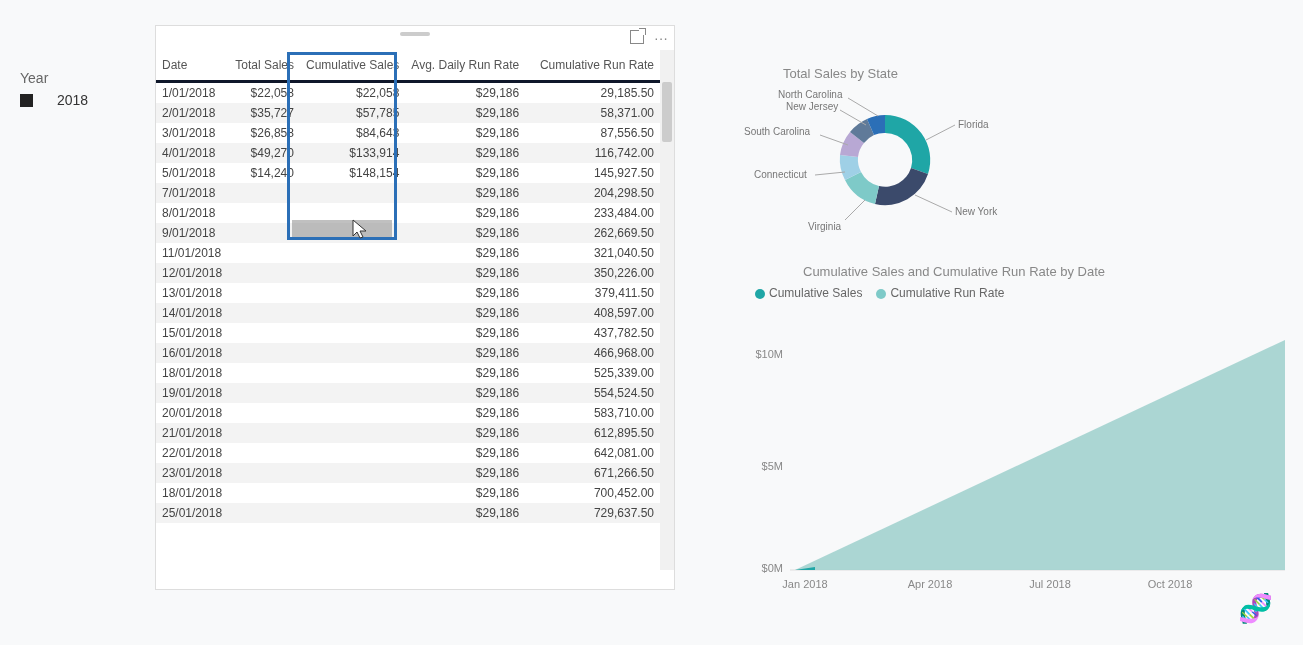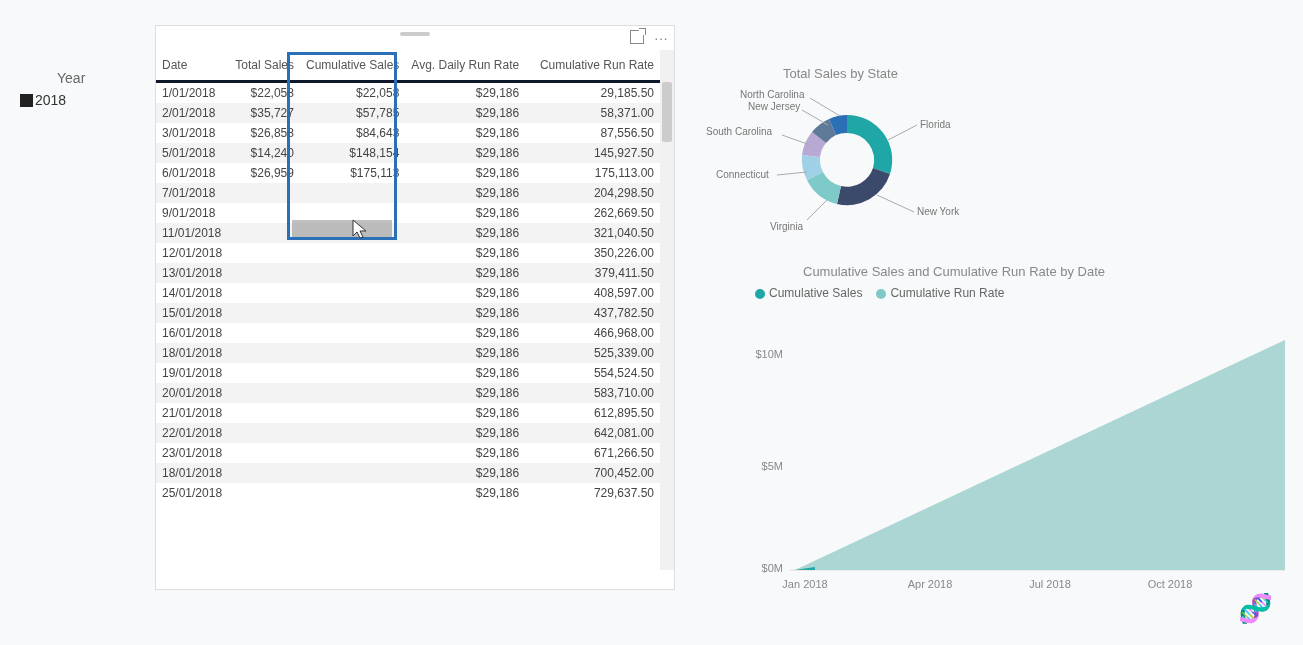--- a/index.html
+++ b/index.html
@@ -11,22 +11,22 @@
     position: relative;
     overflow: hidden;
   }
   .slicer {
     position: absolute;
     left: 20px;
     top: 70px;
     font-size: 14px;
     color: #666;
   }
-  .slicer-title { margin-bottom: 6px; margin-left: 37px; }
-  .slicer-item { display: flex; align-items: center; gap: 2px; color: #333; }
+  .slicer-title { margin-bottom: 6px; }
+  .slicer-item { display: flex; align-items: center; gap: 24px; color: #333; }
   .slicer-box { width: 13px; height: 13px; background: #222; }
   
   .table-visual {
     position: absolute;
     left: 155px;
     top: 25px;
     width: 520px;
     height: 565px;
     background: #fff;
     border: 1px solid #ddd;
@@ -142,21 +142,21 @@
     border-radius: 2px;
   }
   
   .donut-title, .area-title {
     position: absolute;
     font-size: 13px;
     color: #888;
     margin-left: 48px;
   }
   .donut-title { left: 735px; top: 66px; }
-  .donut-wrap { position: absolute; left: 692px; top: 80px; width: 340px; height: 160px; }
+  .donut-wrap { position: absolute; left: 730px; top: 80px; width: 340px; height: 160px; }
   
   .area-title { left: 755px; top: 264px; }
   .legend-area {
     position: absolute;
     left: 755px;
     top: 286px;
     font-size: 12px;
     color: #666;
     display: flex;
     gap: 14px;
@@ -235,39 +235,46 @@
               <td class="col-cr num">58,371.00</td>
             </tr>
             <tr>
               <td class="col-date">3/01/2018</td>
               <td class="col-ts num">$26,858</td>
               <td class="col-cs num">$84,643</td>
               <td class="col-dr num">$29,186</td>
               <td class="col-cr num">87,556.50</td>
             </tr>
             <tr>
+              <td class="col-date">4/01/2018</td>
+              <td class="col-ts num">$49,270</td>
+              <td class="col-cs num">$133,914</td>
+              <td class="col-dr num">$29,186</td>
+              <td class="col-cr num">116,742.00</td>
+            </tr>
+            <tr>
               <td class="col-date">5/01/2018</td>
               <td class="col-ts num">$14,240</td>
               <td class="col-cs num">$148,154</td>
               <td class="col-dr num">$29,186</td>
               <td class="col-cr num">145,927.50</td>
             </tr>
             <tr>
-              <td class="col-date">6/01/2018</td>
-              <td class="col-ts num">$26,959</td>
-              <td class="col-cs num">$175,113</td>
-              <td class="col-dr num">$29,186</td>
-              <td class="col-cr num">175,113.00</td>
-            </tr>
-            <tr>
               <td class="col-date">7/01/2018</td>
               <td class="col-ts num"></td>
               <td class="col-cs num"></td>
               <td class="col-dr num">$29,186</td>
               <td class="col-cr num">204,298.50</td>
+            </tr>
+            <tr>
+              <td class="col-date">8/01/2018</td>
+              <td class="col-ts num"></td>
+              <td class="col-cs num"></td>
+              <td class="col-dr num">$29,186</td>
+              <td class="col-cr num">233,484.00</td>
             </tr>
             <tr>
               <td class="col-date">9/01/2018</td>
               <td class="col-ts num"></td>
               <td class="col-cs num"></td>
               <td class="col-dr num">$29,186</td>
               <td class="col-cr num">262,669.50</td>
             </tr>
             <tr>
               <td class="col-date">11/01/2018</td>

